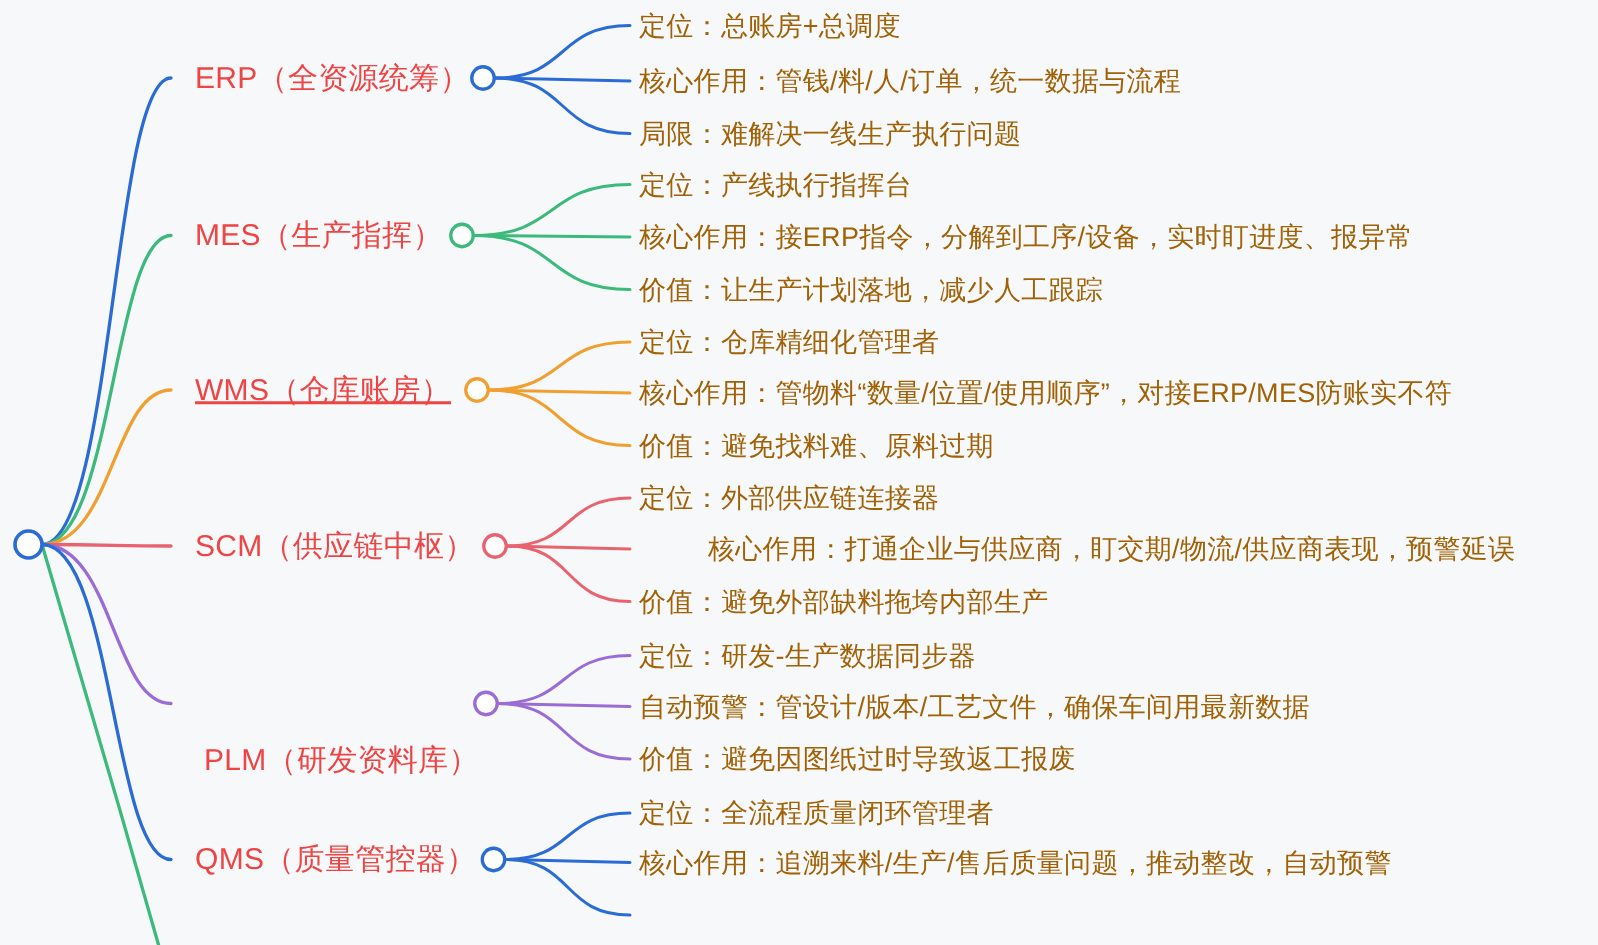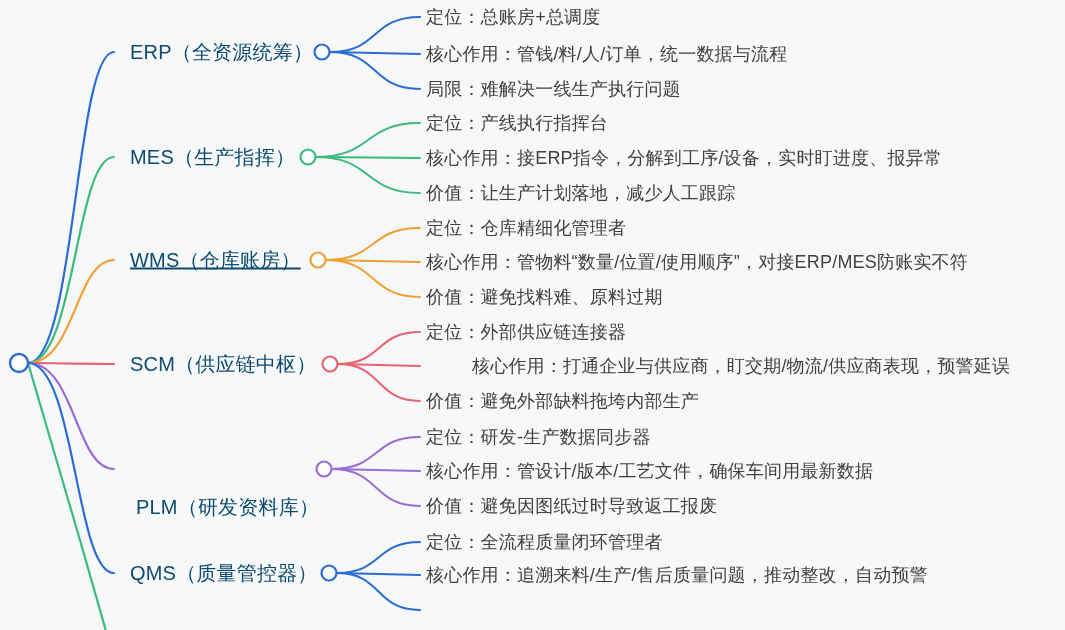--- a/index.html
+++ b/index.html
@@ -10,29 +10,29 @@
     overflow:hidden;
     position:relative;
   }
   #mindmap{position:absolute;top:0;left:0;width:1065px;height:630px;}
   .canvas-layer{position:absolute;top:0;left:0;width:1065px;height:630px;}
   .svg-layer{position:absolute;top:0;left:0;}
 
   .branch-label{
     position:absolute;
     font-size:20px;
-    color:#0c4a6e;
+    color:#ef4444;
     white-space:nowrap;
     transform:translateY(-50%);
     letter-spacing:0.2px;
   }
   .leaf-text{
     position:absolute;
     font-size:18px;
-    color:#404040;
+    color:#a16207;
     white-space:nowrap;
     transform:translateY(-50%);
     letter-spacing:0.2px;
   }
 </style>
 </head>
 <body>
 
 <div id="mindmap">
 
@@ -83,20 +83,20 @@
       <div class="branch-label" style="left: 130px; top: 260px; text-decoration: underline;">WMS（仓库账房）</div>
       <div class="leaf-text" style="left: 426px; top: 228px;">定位：仓库精细化管理者</div>
       <div class="leaf-text" style="left: 426px; top: 262px;">核心作用：管物料“数量/位置/使用顺序”，对接ERP/MES防账实不符</div>
       <div class="leaf-text" style="left: 426px; top: 297px;">价值：避免找料难、原料过期</div>
       <div class="branch-label" style="left: 130px; top: 364px;">SCM（供应链中枢）</div>
       <div class="leaf-text" style="left: 426px; top: 332px;">定位：外部供应链连接器</div>
       <div class="leaf-text" style="left: 426px; top: 366px; margin-left: 46px;">核心作用：打通企业与供应商，盯交期/物流/供应商表现，预警延误</div>
       <div class="leaf-text" style="left: 426px; top: 401px;">价值：避免外部缺料拖垮内部生产</div>
       <div class="branch-label" style="left: 136px; top: 469px; margin-top: 38px;">PLM（研发资料库）</div>
       <div class="leaf-text" style="left: 426px; top: 437px;">定位：研发-生产数据同步器</div>
-      <div class="leaf-text" style="left: 426px; top: 471px;">核心作用：管设计/版本/工艺文件，确保车间用最新数据</div>
+      <div class="leaf-text" style="left: 426px; top: 471px;">自动预警：管设计/版本/工艺文件，确保车间用最新数据</div>
       <div class="leaf-text" style="left: 426px; top: 506px;">价值：避免因图纸过时导致返工报废</div>
       <div class="branch-label" style="left: 130px; top: 573px;">QMS（质量管控器）</div>
       <div class="leaf-text" style="left: 426px; top: 542px;">定位：全流程质量闭环管理者</div>
       <div class="leaf-text" style="left: 426px; top: 575px;">核心作用：追溯来料/生产/售后质量问题，推动整改，自动预警</div>
     </div>
 
 </div>
 
 </body></html>

